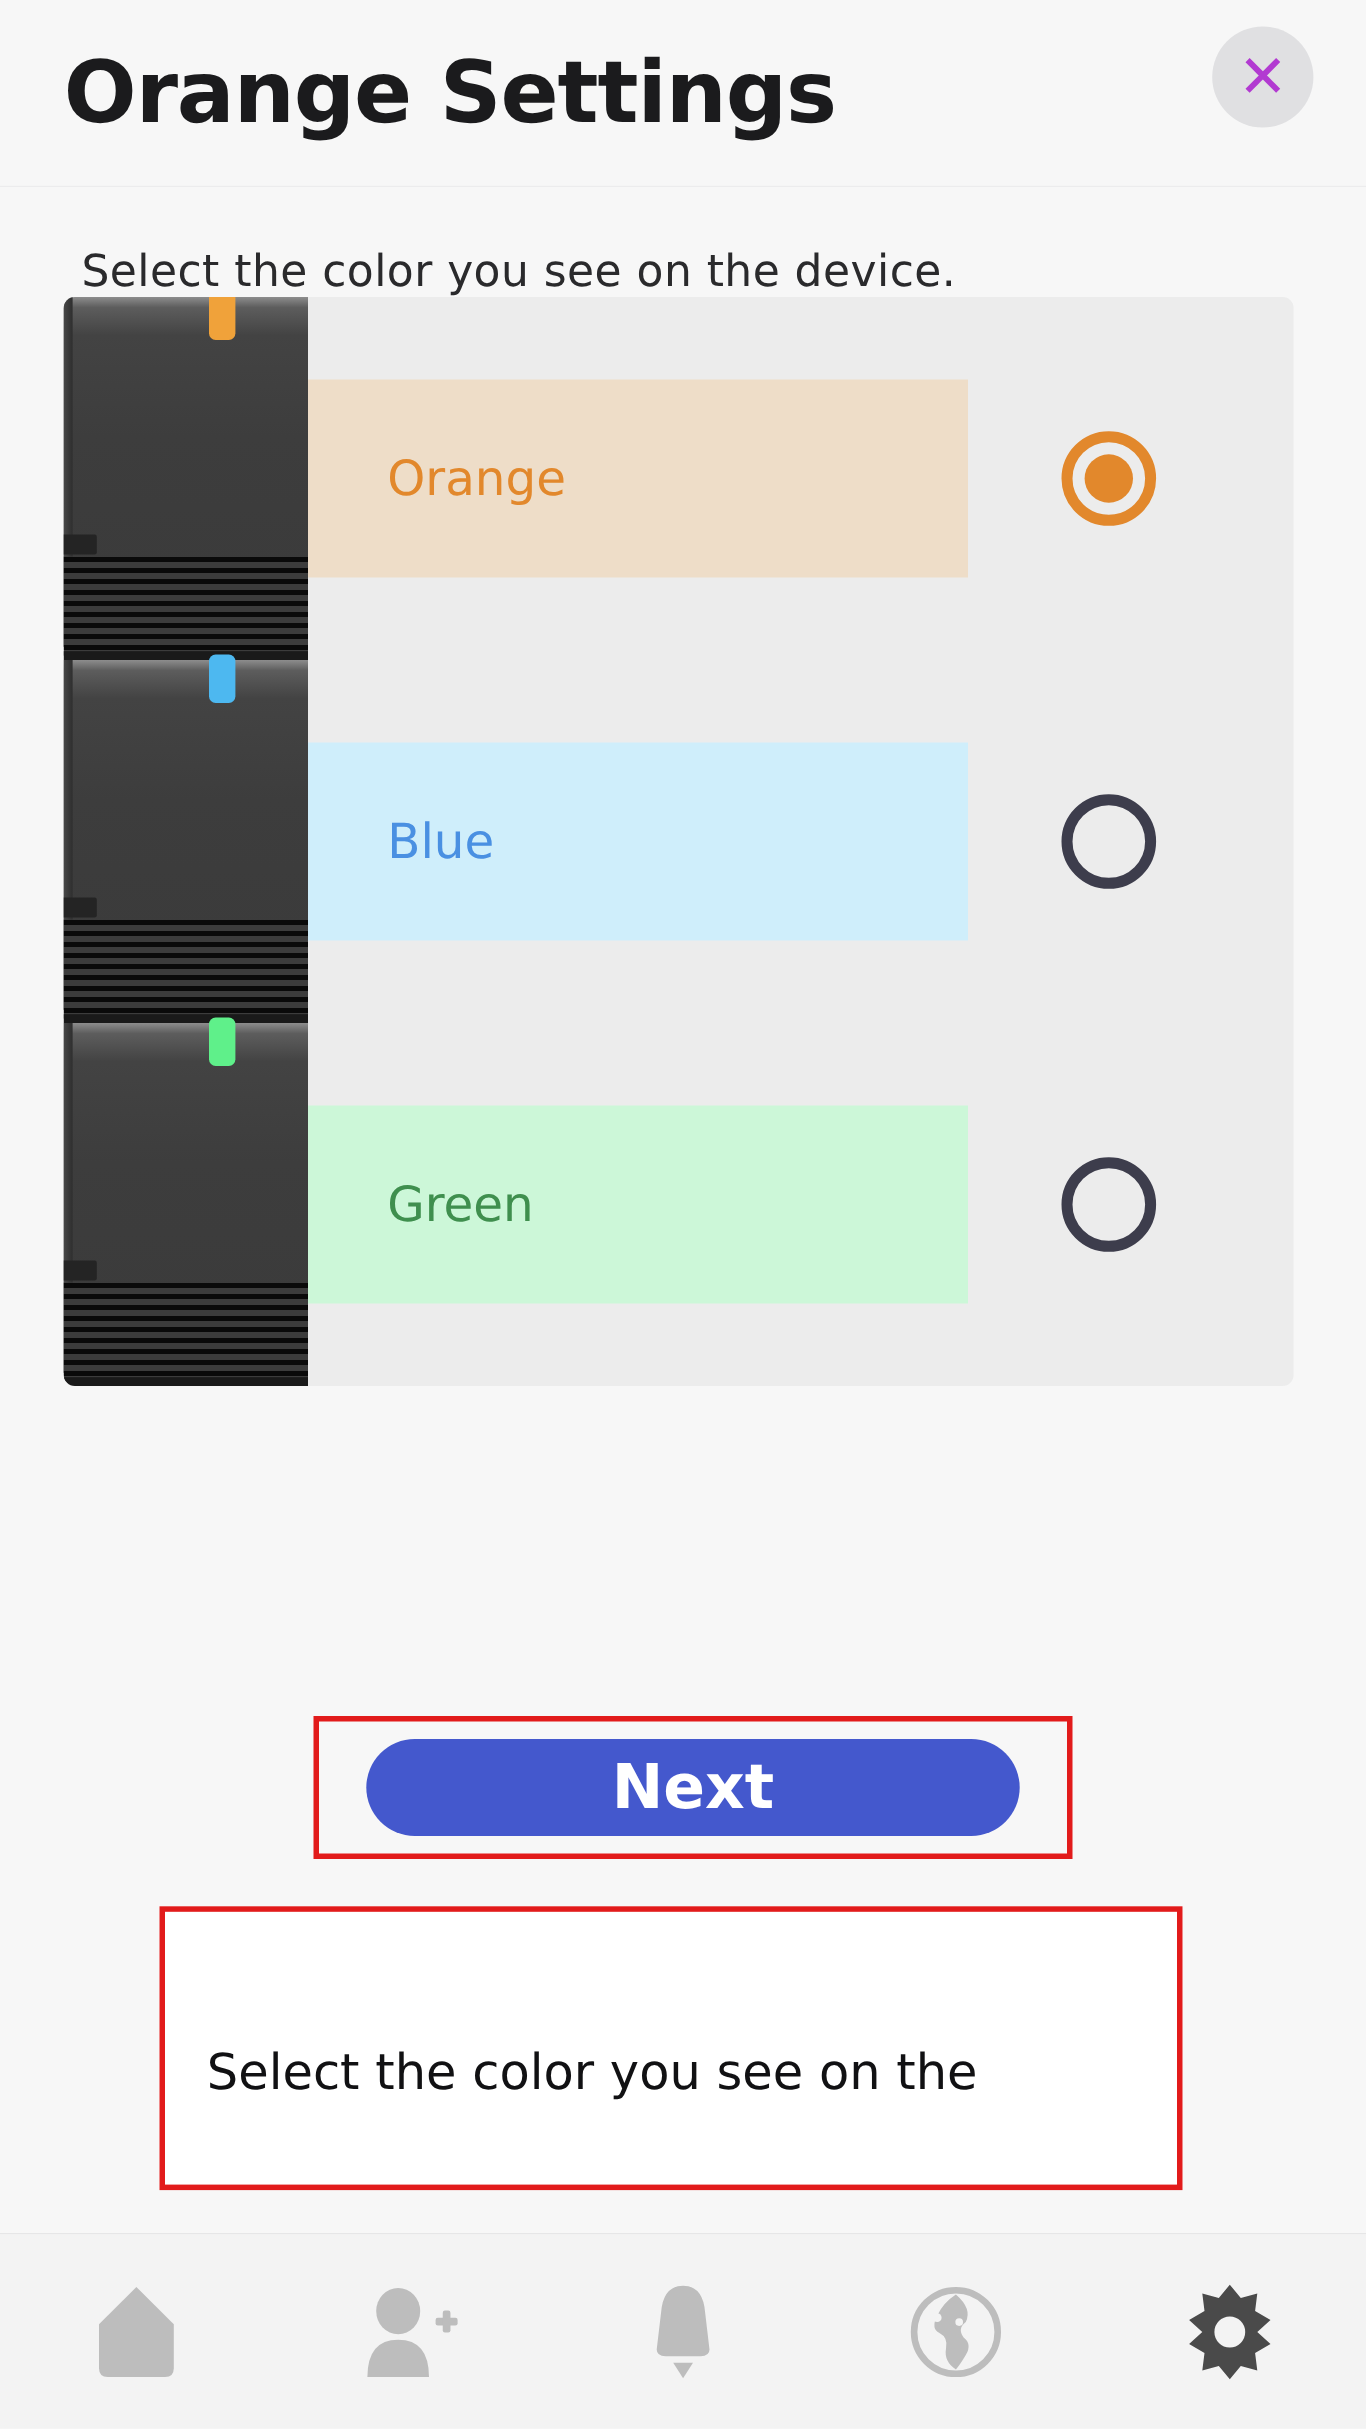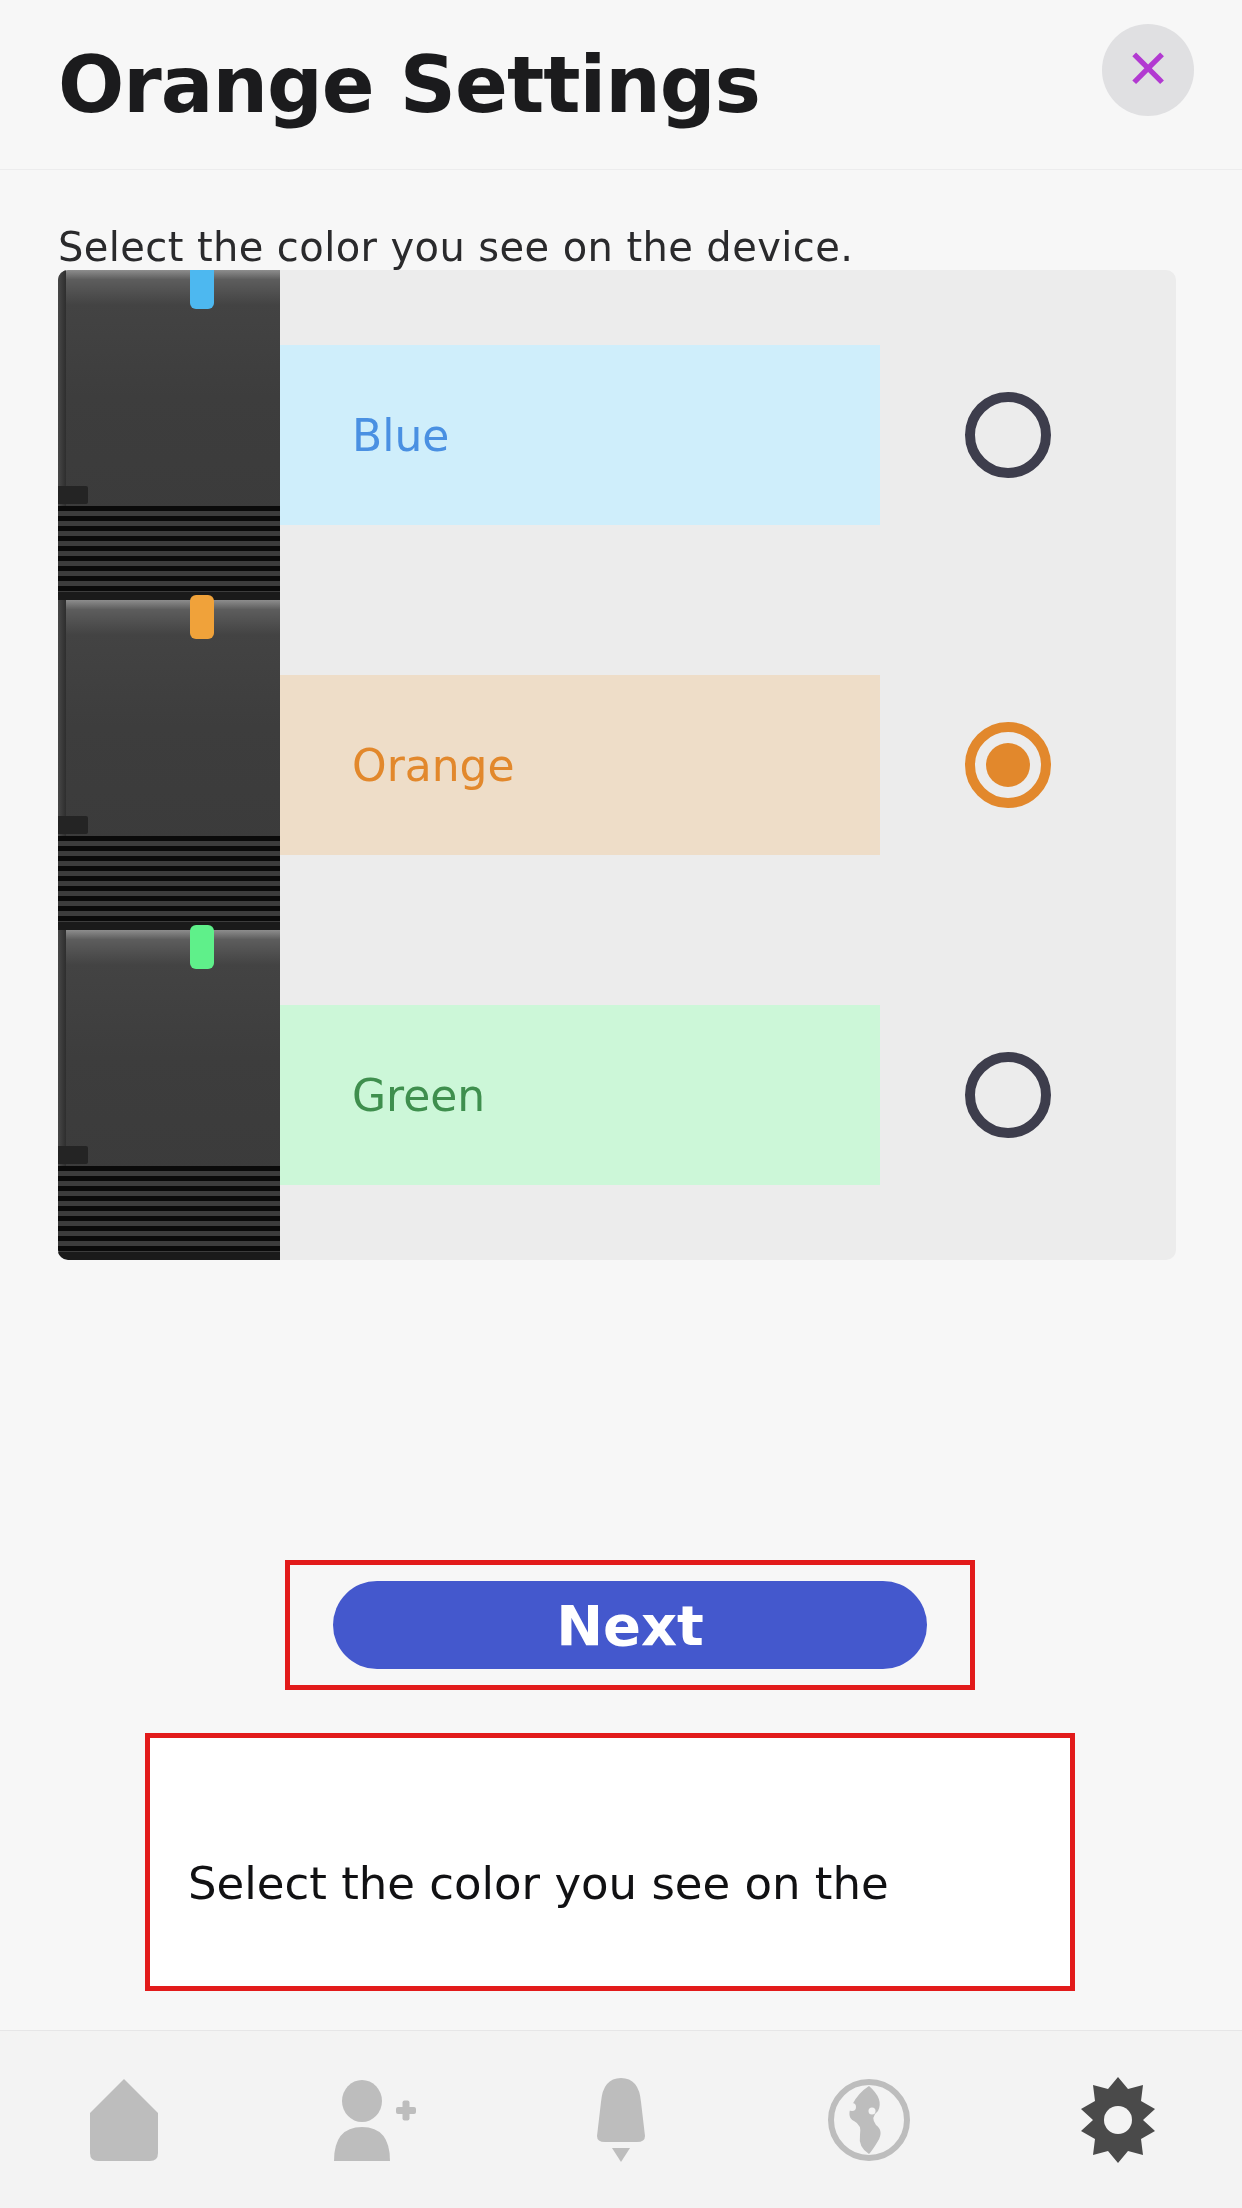--- a/index.html
+++ b/index.html
@@ -43,21 +43,21 @@
     display: flex; align-items: center; justify-content: center;
     border: none; cursor: pointer;
   }
   .close-glyph {
     font-size: 54px; line-height: 1;
     color: #b23ad1; font-weight: 400;
     font-family: "DejaVu Sans", sans-serif;
   }
 
   
-  .body-area { position: relative; flex: 1 1 auto; }
+  .body-area { position: relative; flex: 1 1 auto; padding-left: 16px; }
 
   .instruction {
     margin: 54px 0 0 58px;
     font-size: 40px;
     color: #2a2a2c;
     letter-spacing: 0.4px;
     font-family: "DejaVu Sans", sans-serif;
   }
 
   .options-card {
@@ -227,50 +227,50 @@
 
     <div class="instruction">Select the color you see on the device.</div>
 
     <div class="options-card">
 
       <div class="option-row">
         <div class="device">
           <div class="device-body"></div>
           <div class="device-edge"></div>
 
+          <div class="device-led" style="background:#f0a23a"></div>
+          <div class="device-grille"></div>
+          <div class="device-grille-cap"></div>
+          <div class="device-port"></div>
+        </div>
+        <div class="swatch" style="background:#eeddc8">
+          <span class="swatch-label" style="color:#e2882c">Orange</span>
+        </div>
+        <div class="radio-cell">
+          <div class="radio selected">
+            <div class="radio-dot"></div>
+          </div>
+        </div>
+      </div>
+
+      <div class="option-row">
+        <div class="device">
+          <div class="device-body"></div>
+          <div class="device-edge"></div>
+
           <div class="device-led" style="background:#4db8f0"></div>
           <div class="device-grille"></div>
           <div class="device-grille-cap"></div>
           <div class="device-port"></div>
         </div>
         <div class="swatch" style="background:#cfeefb">
           <span class="swatch-label" style="color:#4a90e2">Blue</span>
         </div>
         <div class="radio-cell">
           <div class="radio">
-            <div class="radio-dot"></div>
-          </div>
-        </div>
-      </div>
-
-      <div class="option-row">
-        <div class="device">
-          <div class="device-body"></div>
-          <div class="device-edge"></div>
-
-          <div class="device-led" style="background:#f0a23a"></div>
-          <div class="device-grille"></div>
-          <div class="device-grille-cap"></div>
-          <div class="device-port"></div>
-        </div>
-        <div class="swatch" style="background:#eeddc8">
-          <span class="swatch-label" style="color:#e2882c">Orange</span>
-        </div>
-        <div class="radio-cell">
-          <div class="radio selected">
             <div class="radio-dot"></div>
           </div>
         </div>
       </div>
 
       <div class="option-row">
         <div class="device">
           <div class="device-body"></div>
           <div class="device-edge"></div>
 

